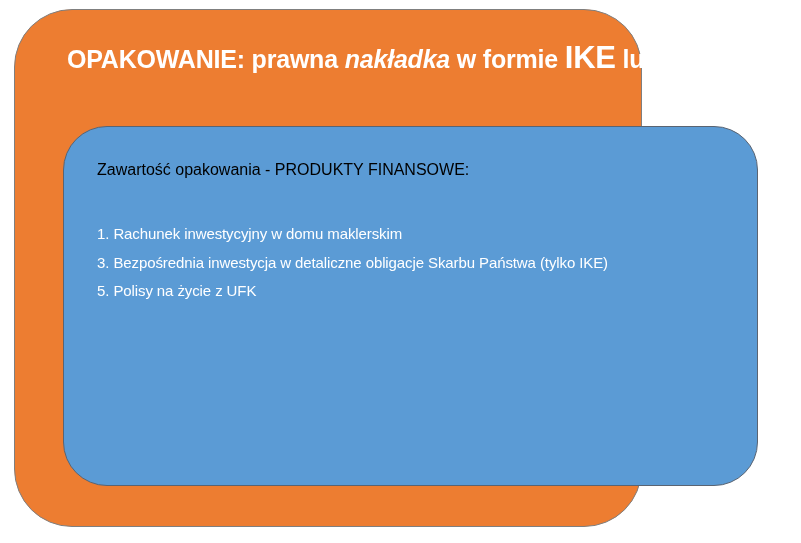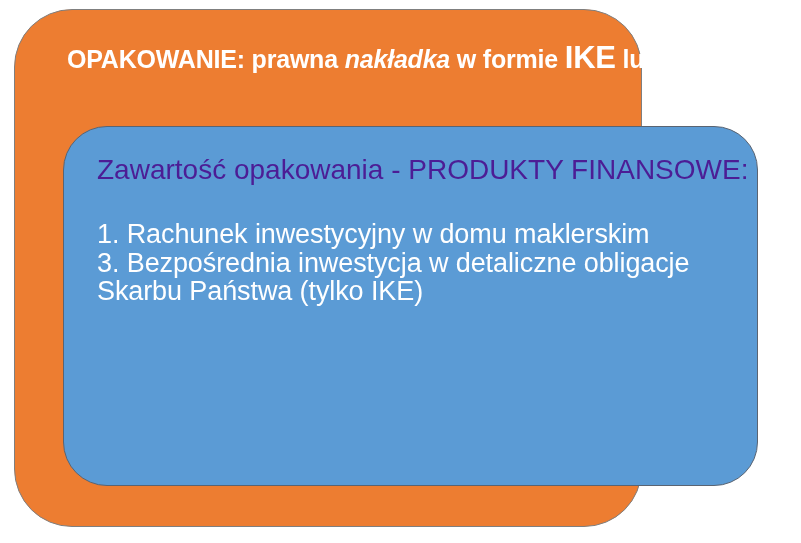--- a/index.html
+++ b/index.html
@@ -66,40 +66,40 @@
   }
 
   #inner-content {
     position: absolute;
     left: 33px;
     top: 28px;
     width: 625px;
   }
 
   #inner-heading {
-    color: #4c1d95;
+    color: #000000;
     font-family: "Liberation Sans", sans-serif;
-    font-size: 28px;
+    font-size: 16px;
     font-weight: normal;
     line-height: 30px;
     white-space: nowrap;
     letter-spacing: 0px;
   }
 
   #product-list {
     margin: 0;
     padding: 0;
     list-style: none;
     margin-top: 35px;
   }
 
   #product-list li {
     color: #FFFFFF;
     font-family: "Liberation Sans", sans-serif;
-    font-size: 27px;
+    font-size: 15px;
     font-weight: normal;
     line-height: 28.5px;
     letter-spacing: -0.1px;
     text-indent: 0;
   }
 </style>
 </head>
 <body>
 
 <div id="canvas">
@@ -111,19 +111,20 @@
     </div>
 
     <div id="inner-box">
       <div id="inner-content">
 
         <div id="inner-heading">Zawartość opakowania -  PRODUKTY FINANSOWE:</div>
 
         <ul id="product-list">
           <li>1. Rachunek inwestycyjny w domu maklerskim</li>
           <li>3. Bezpośrednia inwestycja w detaliczne obligacje Skarbu Państwa (tylko IKE)</li>
+          <li>5. Polisy na życie z UFK</li>
         </ul>
 
       </div>
     </div>
 
   </div>
 </div>
 
 </body></html>

